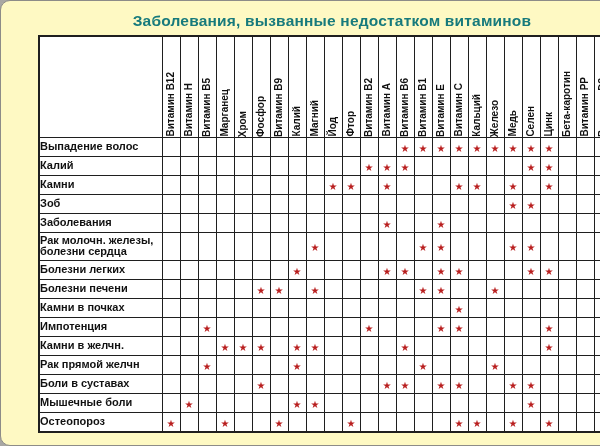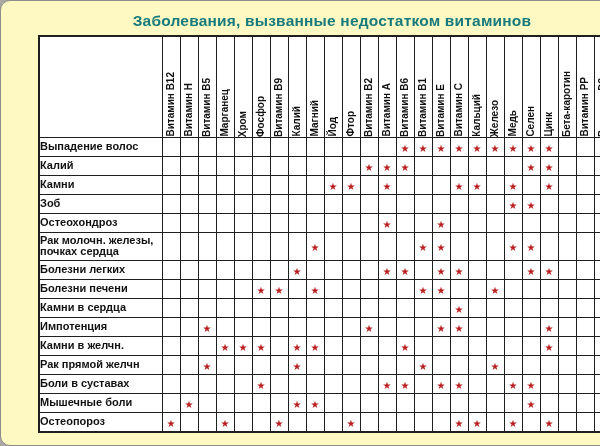--- a/index.html
+++ b/index.html
@@ -332,21 +332,21 @@
           <td class="cell"></td>
           <td class="cell"><span class="star">★</span></td>
           <td class="cell"><span class="star">★</span></td>
           <td class="cell"></td>
           <td class="cell"></td>
           <td class="cell"></td>
           <td class="cell"></td>
           <td class="cell"></td>
         </tr>
         <tr class="r">
-          <th class="rlabel">Остеохондроз</th>
+          <th class="rlabel">Заболевания</th>
           <td class="cell"></td>
           <td class="cell"></td>
           <td class="cell"></td>
           <td class="cell"></td>
           <td class="cell"></td>
           <td class="cell"></td>
           <td class="cell"></td>
           <td class="cell"></td>
           <td class="cell"></td>
           <td class="cell"></td>
@@ -361,21 +361,21 @@
           <td class="cell"></td>
           <td class="cell"></td>
           <td class="cell"></td>
           <td class="cell"></td>
           <td class="cell"></td>
           <td class="cell"></td>
           <td class="cell"></td>
           <td class="cell"></td>
         </tr>
         <tr class="r tall">
-          <th class="rlabel">Рак молочн. железы, почках сердца</th>
+          <th class="rlabel">Рак молочн. железы, болезни сердца</th>
           <td class="cell"></td>
           <td class="cell"></td>
           <td class="cell"></td>
           <td class="cell"></td>
           <td class="cell"></td>
           <td class="cell"></td>
           <td class="cell"></td>
           <td class="cell"></td>
           <td class="cell"><span class="star">★</span></td>
           <td class="cell"></td>
@@ -448,21 +448,21 @@
           <td class="cell"><span class="star">★</span></td>
           <td class="cell"></td>
           <td class="cell"></td>
           <td class="cell"></td>
           <td class="cell"></td>
           <td class="cell"></td>
           <td class="cell"></td>
           <td class="cell"></td>
         </tr>
         <tr class="r">
-          <th class="rlabel">Камни в сердца</th>
+          <th class="rlabel">Камни в почках</th>
           <td class="cell"></td>
           <td class="cell"></td>
           <td class="cell"></td>
           <td class="cell"></td>
           <td class="cell"></td>
           <td class="cell"></td>
           <td class="cell"></td>
           <td class="cell"></td>
           <td class="cell"></td>
           <td class="cell"></td>

